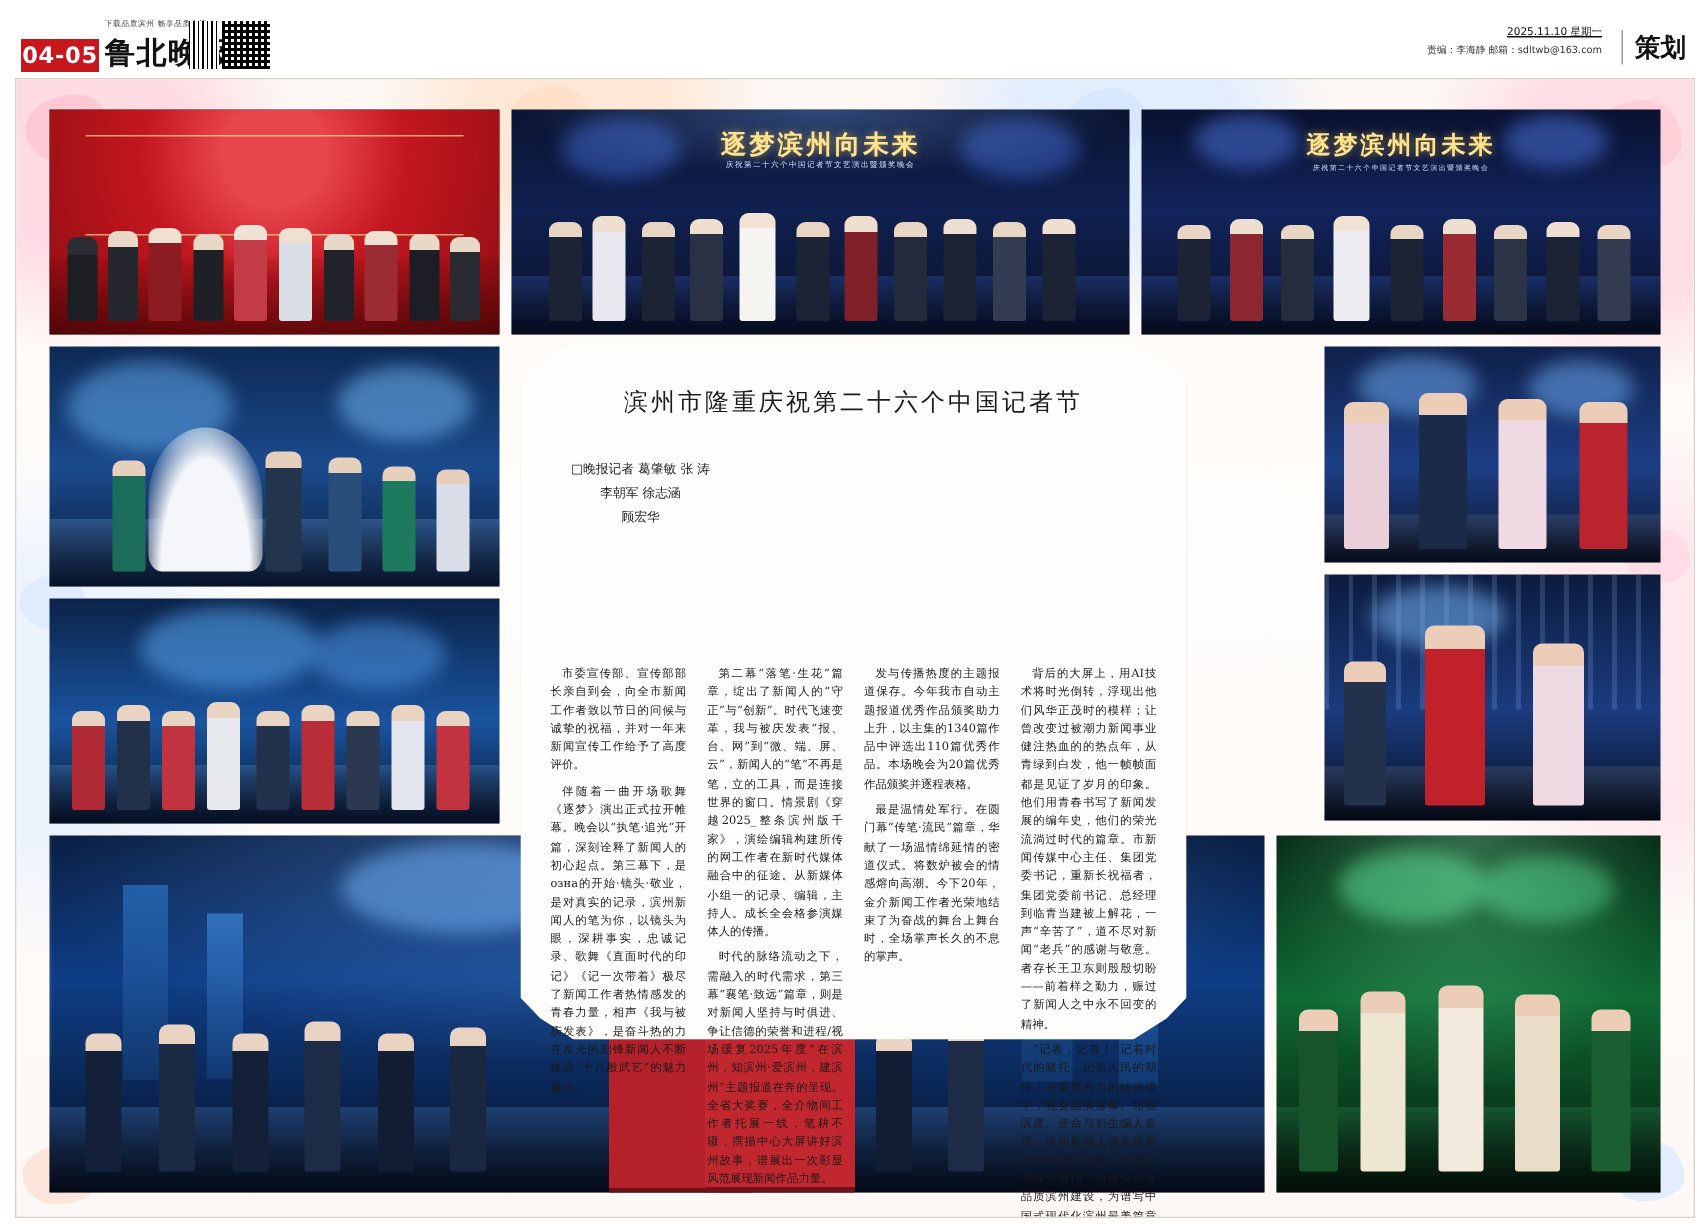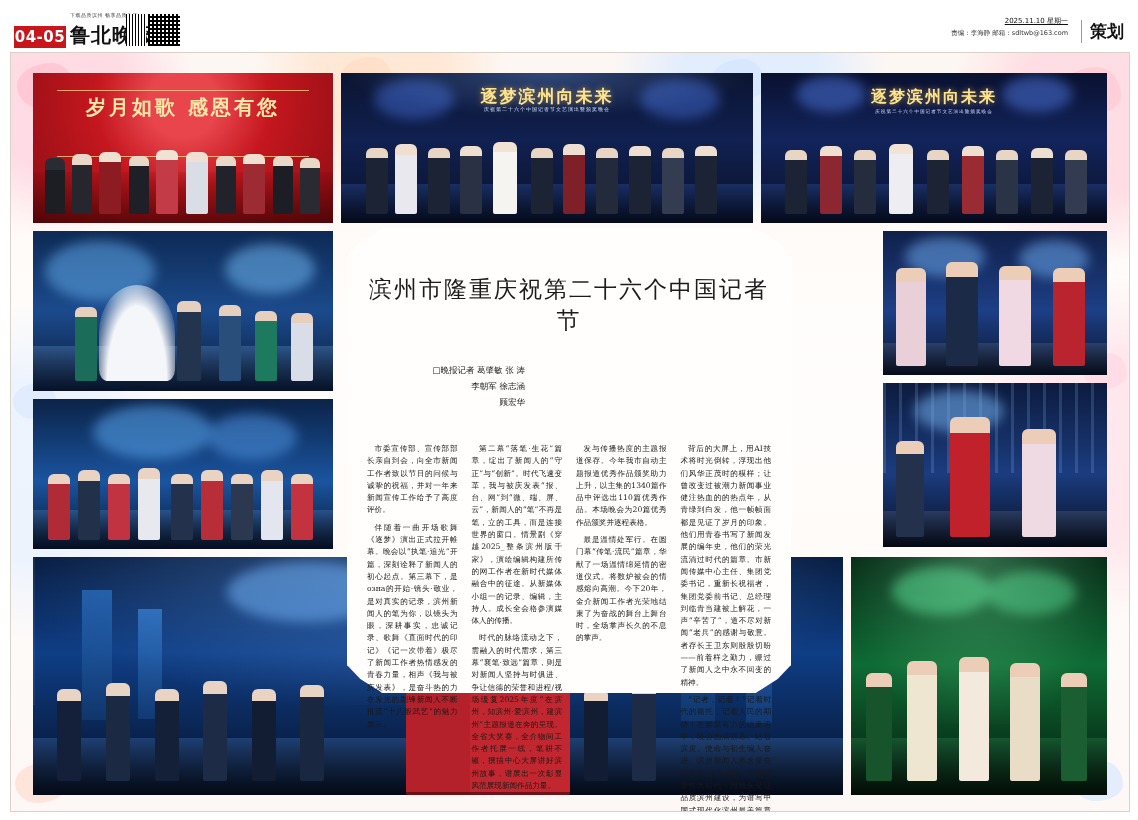--- a/index.html
+++ b/index.html
@@ -54,23 +54,23 @@
 
   
   .article{position:absolute;left:336px;top:175px;width:444px;height:465px;}
   .art-bg{position:absolute;inset:0;background:#fffefc;
      box-shadow:0 0 0 1px #e7ded3, 0 0 14px rgba(0,0,0,.06);
      clip-path:polygon(0% 6%,3% 3%,8% 0%,92% 0%,97% 3%,100% 6%,100% 94%,97% 97%,92% 100%,8% 100%,3% 97%,0% 94%);}
   .art-inner{position:absolute;inset:0;padding:18px 20px;}
   .headline{text-align:center;font-family:"DejaVu Serif","Liberation Serif",serif;
      font-weight:bold;font-size:40px;letter-spacing:8px;color:#111;margin-top:60px;}
   .subhead{text-align:center;font-family:"DejaVu Serif","Liberation Serif",serif;
-     font-size:23px;letter-spacing:2px;color:#1b1b1b;margin-top:28px;}
-  .byline{margin-top:26px;font-size:8.5px;line-height:1.9;color:#222;text-align:right;
-     width:120px;margin-left:38px;}
+     font-size:16px;letter-spacing:2px;color:#1b1b1b;margin-top:12px;}
+  .byline{margin-top:26px;font-size:8.5px;line-height:1.9;color:#222;text-align:center;
+     width:120px;}
   .cols{position:absolute;left:20px;right:20px;top:215px;bottom:14px;display:flex;gap:14px;}
   .col{flex:1;font-size:7.6px;line-height:1.62;color:#1a1a1a;text-align:justify;
        font-family:"DejaVu Serif","Liberation Serif",serif;}
   .col p{margin:0 0 5px 0;text-indent:1em;}
 
   
   .gold-line{position:absolute;height:1px;background:rgba(255,226,150,.7);}
 </style>
 </head>
 <body>
@@ -101,21 +101,20 @@
     <div class="petal" style="right:40px;top:58px;width:36px;height:30px;background:#ffe0b8;"></div>
     <div class="petal" style="left:2px;top:330px;width:44px;height:36px;background:#d6e6ff;"></div>
     <div class="petal" style="right:2px;top:300px;width:44px;height:36px;background:#ffd3e0;"></div>
     <div class="petal" style="left:4px;bottom:8px;width:50px;height:40px;background:#ffd6c4;"></div>
     <div class="petal" style="right:6px;bottom:10px;width:50px;height:40px;background:#cfe4ff;"></div>
 
     <div class="ph" style="left:22px;top:20px;width:300px;height:150px;">
       <div class="banner-red"></div>
       <div class="gold-line" style="left:8%;right:8%;top:11%;"></div>
       <div class="gold-line" style="left:8%;right:8%;top:55%;"></div>
-      <div class="banner-txt" style="font-size:20px;letter-spacing:3px;">岁月如歌  感恩有您</div>
       <div class="stagefloor" style="height:34%;background:linear-gradient(180deg,rgba(90,0,0,.1),rgba(40,0,0,.6));"></div>
 
       <div class="figure" style="left:4%;width:20px;height:56px;background:linear-gradient(180deg,#2b2b33 0 22%,#1d1d24 22%);"></div>
       <div class="figure" style="left:13%;width:20px;height:60px;background:linear-gradient(180deg,#e9d8c8 0 18%,#26262e 18%);"></div>
       <div class="figure" style="left:22%;width:22px;height:62px;background:linear-gradient(180deg,#efe0d2 0 16%,#8d1b22 16%);"></div>
       <div class="figure" style="left:32%;width:20px;height:58px;background:linear-gradient(180deg,#e9d8c8 0 18%,#1f1f28 18%);"></div>
       <div class="figure" style="left:41%;width:22px;height:64px;background:linear-gradient(180deg,#f0e2d4 0 16%,#c23b46 16%);"></div>
       <div class="figure" style="left:51%;width:22px;height:62px;background:linear-gradient(180deg,#efe0d2 0 16%,#d9dde6 16%);"></div>
       <div class="figure" style="left:61%;width:20px;height:58px;background:linear-gradient(180deg,#e9d8c8 0 18%,#22222b 18%);"></div>
       <div class="figure" style="left:70%;width:22px;height:60px;background:linear-gradient(180deg,#efe0d2 0 16%,#9d2b33 16%);"></div>

